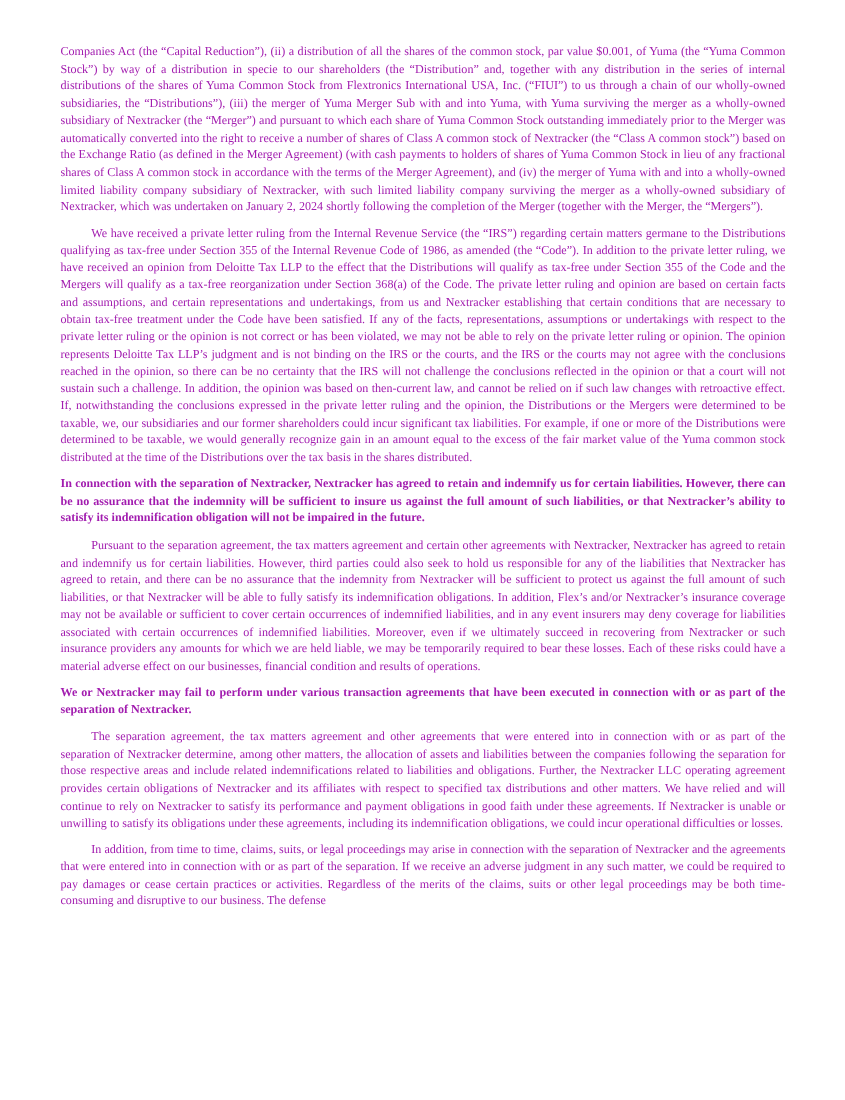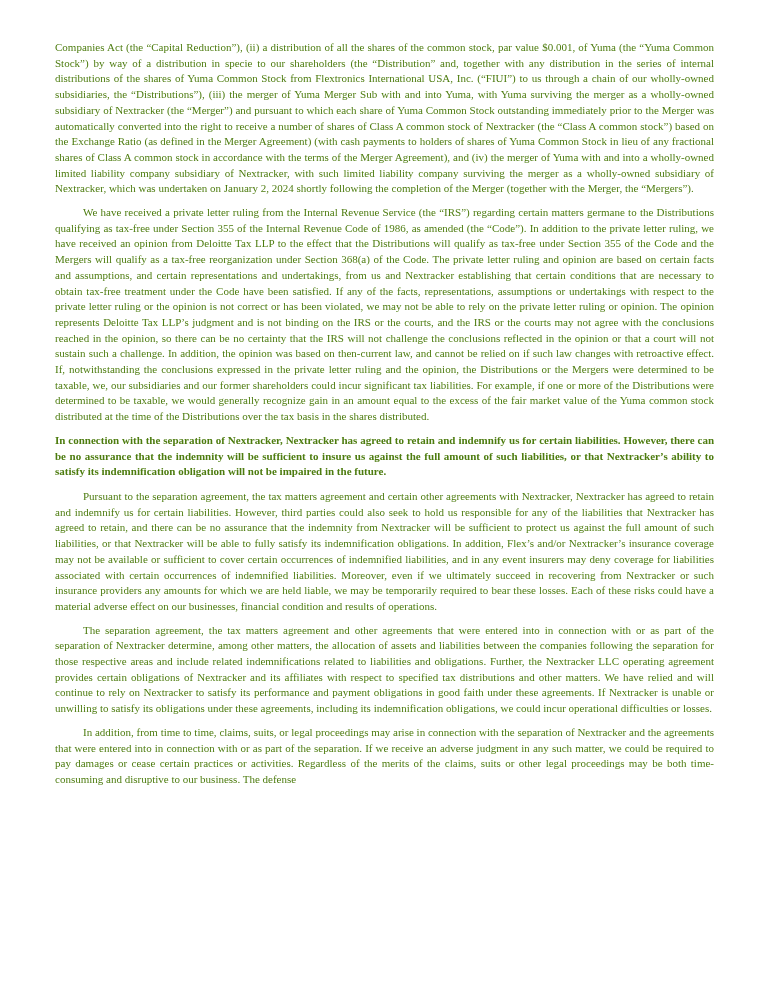--- a/index.html
+++ b/index.html
@@ -6,21 +6,21 @@
     margin: 0;
     padding: 0;
     background: #ffffff;
   }
   .page {
     position: relative;
     width: 768px;
     height: 1000px;
     background: #ffffff;
     font-family: "Liberation Serif", "DejaVu Serif", serif;
-    color: #4d7c0f;
+    color: #a21caf;
     box-sizing: border-box;
     overflow: hidden;
   }
   .page-content {
     position: absolute;
     top: 40px;
     left: 55px;
     right: 54px;
     font-size: 11px;
     line-height: 15.7px;
@@ -48,16 +48,17 @@
 </style>
 </head>
 <body>
 
 <div class="page">
   <div class="page-content">
     <p class="para">Companies Act (the “Capital Reduction”), (ii) a distribution of all the shares of the common stock, par value $0.001, of Yuma (the “Yuma Common Stock”) by way of a distribution in specie to our shareholders (the “Distribution” and, together with any distribution in the series of internal distributions of the shares of Yuma Common Stock from Flextronics International USA, Inc. (“FIUI”) to us through a chain of our wholly-owned subsidiaries, the “Distributions”), (iii) the merger of Yuma Merger Sub with and into Yuma, with Yuma surviving the merger as a wholly-owned subsidiary of Nextracker (the “Merger”) and pursuant to which each share of Yuma Common Stock outstanding immediately prior to the Merger was automatically converted into the right to receive a number of shares of Class A common stock of Nextracker (the “Class A common stock”) based on the Exchange Ratio (as defined in the Merger Agreement) (with cash payments to holders of shares of Yuma Common Stock in lieu of any fractional shares of Class A common stock in accordance with the terms of the Merger Agreement), and (iv) the merger of Yuma with and into a wholly-owned limited liability company subsidiary of Nextracker, with such limited liability company surviving the merger as a wholly-owned subsidiary of Nextracker, which was undertaken on January 2, 2024 shortly following the completion of the Merger (together with the Merger, the “Mergers”).</p>
     <p class="para indent">We have received a private letter ruling from the Internal Revenue Service (the “IRS”) regarding certain matters germane to the Distributions qualifying as tax-free under Section 355 of the Internal Revenue Code of 1986, as amended (the “Code”). In addition to the private letter ruling, we have received an opinion from Deloitte Tax LLP to the effect that the Distributions will qualify as tax-free under Section 355 of the Code and the Mergers will qualify as a tax-free reorganization under Section 368(a) of the Code. The private letter ruling and opinion are based on certain facts and assumptions, and certain representations and undertakings, from us and Nextracker establishing that certain conditions that are necessary to obtain tax-free treatment under the Code have been satisfied. If any of the facts, representations, assumptions or undertakings with respect to the private letter ruling or the opinion is not correct or has been violated, we may not be able to rely on the private letter ruling or opinion. The opinion represents Deloitte Tax LLP’s judgment and is not binding on the IRS or the courts, and the IRS or the courts may not agree with the conclusions reached in the opinion, so there can be no certainty that the IRS will not challenge the conclusions reflected in the opinion or that a court will not sustain such a challenge. In addition, the opinion was based on then-current law, and cannot be relied on if such law changes with retroactive effect. If, notwithstanding the conclusions expressed in the private letter ruling and the opinion, the Distributions or the Mergers were determined to be taxable, we, our subsidiaries and our former shareholders could incur significant tax liabilities. For example, if one or more of the Distributions were determined to be taxable, we would generally recognize gain in an amount equal to the excess of the fair market value of the Yuma common stock distributed at the time of the Distributions over the tax basis in the shares distributed.</p>
     <p class="para heading">In connection with the separation of Nextracker, Nextracker has agreed to retain and indemnify us for certain liabilities. However, there can be no assurance that the indemnity will be sufficient to insure us against the full amount of such liabilities, or that Nextracker’s ability to satisfy its indemnification obligation will not be impaired in the future.</p>
     <p class="para indent">Pursuant to the separation agreement, the tax matters agreement and certain other agreements with Nextracker, Nextracker has agreed to retain and indemnify us for certain liabilities. However, third parties could also seek to hold us responsible for any of the liabilities that Nextracker has agreed to retain, and there can be no assurance that the indemnity from Nextracker will be sufficient to protect us against the full amount of such liabilities, or that Nextracker will be able to fully satisfy its indemnification obligations. In addition, Flex’s and/or Nextracker’s insurance coverage may not be available or sufficient to cover certain occurrences of indemnified liabilities, and in any event insurers may deny coverage for liabilities associated with certain occurrences of indemnified liabilities. Moreover, even if we ultimately succeed in recovering from Nextracker or such insurance providers any amounts for which we are held liable, we may be temporarily required to bear these losses. Each of these risks could have a material adverse effect on our businesses, financial condition and results of operations.</p>
+    <p class="para heading">We or Nextracker may fail to perform under various transaction agreements that have been executed in connection with or as part of the separation of Nextracker.</p>
     <p class="para indent">The separation agreement, the tax matters agreement and other agreements that were entered into in connection with or as part of the separation of Nextracker determine, among other matters, the allocation of assets and liabilities between the companies following the separation for those respective areas and include related indemnifications related to liabilities and obligations. Further, the Nextracker LLC operating agreement provides certain obligations of Nextracker and its affiliates with respect to specified tax distributions and other matters. We have relied and will continue to rely on Nextracker to satisfy its performance and payment obligations in good faith under these agreements. If Nextracker is unable or unwilling to satisfy its obligations under these agreements, including its indemnification obligations, we could incur operational difficulties or losses.</p>
     <p class="para indent">In addition, from time to time, claims, suits, or legal proceedings may arise in connection with the separation of Nextracker and the agreements that were entered into in connection with or as part of the separation. If we receive an adverse judgment in any such matter, we could be required to pay damages or cease certain practices or activities. Regardless of the merits of the claims, suits or other legal proceedings may be both time-consuming and disruptive to our business. The defense</p>
   </div>
 </div>
 
 </body></html>

